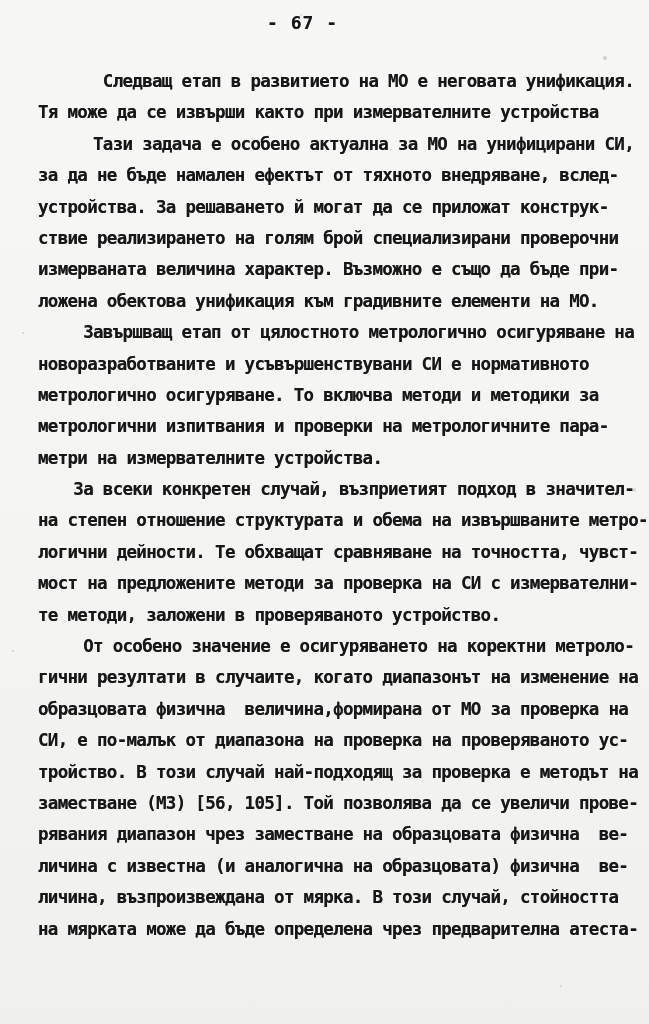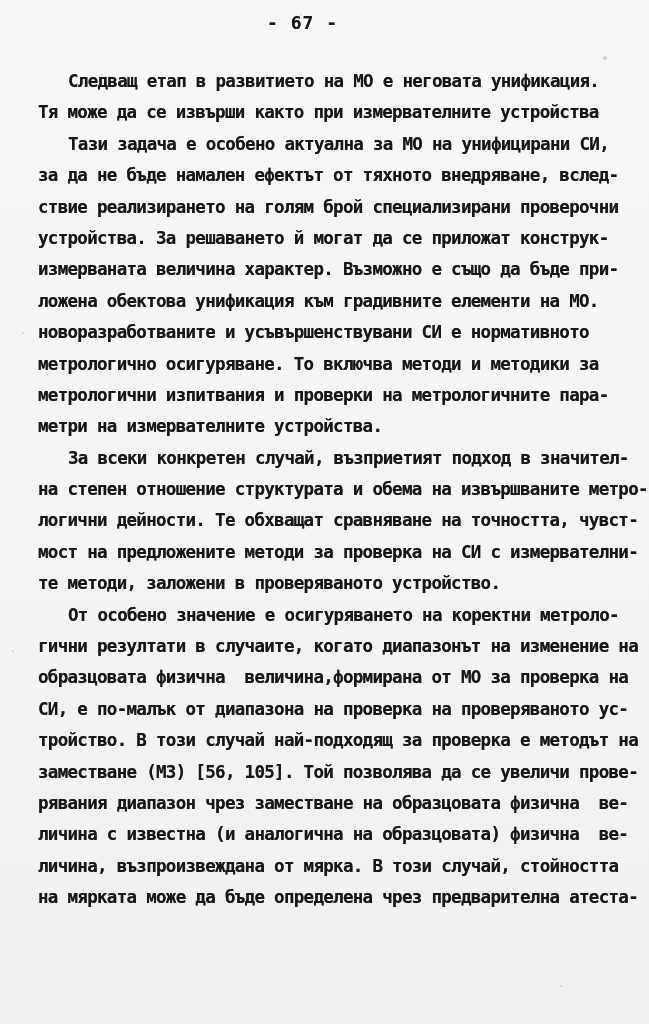--- a/index.html
+++ b/index.html
@@ -44,20 +44,21 @@
     display: block;
     white-space: pre;
     font-size: 17.5px;
     line-height: 31.4px;
     height: 31.4px;
     letter-spacing: -0.7px;
     text-shadow: 0 0 0.5px rgba(10,10,10,0.6);
   }
   .line.indent {
     padding-left: 30px;
+    text-align: right;
   }
   .scan-noise {
     position: absolute;
     top: 0; left: 0;
     width: 2px; height: 2px;
     border-radius: 50%;
     background: transparent;
     box-shadow:
       604px 57px 0 1px rgba(90,90,90,0.25),
       22px 332px 0 0   rgba(120,120,120,0.30),
@@ -75,26 +76,27 @@
   <div class="scan-noise"></div>
   <div class="page-number">- 67 -</div>
   <div class="doc-body">
       <div class="para">
         <div class="line indent">Следващ етап в развитието на МО е неговата унификация.</div>
         <div class="line">Тя може да се извърши както при измервателните устройства</div>
       </div>
       <div class="para">
         <div class="line indent">Тази задача е особено актуална за МО на унифицирани СИ,</div>
         <div class="line">за да не бъде намален ефектът от тяхното внедряване, вслед-</div>
+        <div class="line">устройства. За решаването й могат да се приложат конструк-</div>
         <div class="line">ствие реализирането на голям брой специализирани проверочни</div>
-        <div class="line">устройства. За решаването й могат да се приложат конструк-</div>
         <div class="line">измерваната величина характер. Възможно е също да бъде при-</div>
         <div class="line">ложена обектова унификация към градивните елементи на МО.</div>
       </div>
       <div class="para">
+        <div class="line indent">Завършващ етап от цялостното метрологично осигуряване на</div>
         <div class="line">новоразработваните и усъвършенствувани СИ е нормативното</div>
         <div class="line">метрологично осигуряване. То включва методи и методики за</div>
         <div class="line">метрологични изпитвания и проверки на метрологичните пара-</div>
         <div class="line">метри на измервателните устройства.</div>
       </div>
       <div class="para">
         <div class="line indent">За всеки конкретен случай, възприетият подход в значител-</div>
         <div class="line">на степен отношение структурата и обема на извършваните метро-</div>
         <div class="line">логични дейности. Те обхващат сравняване на точността, чувст-</div>
         <div class="line">мост на предложените методи за проверка на СИ с измервателни-</div>

